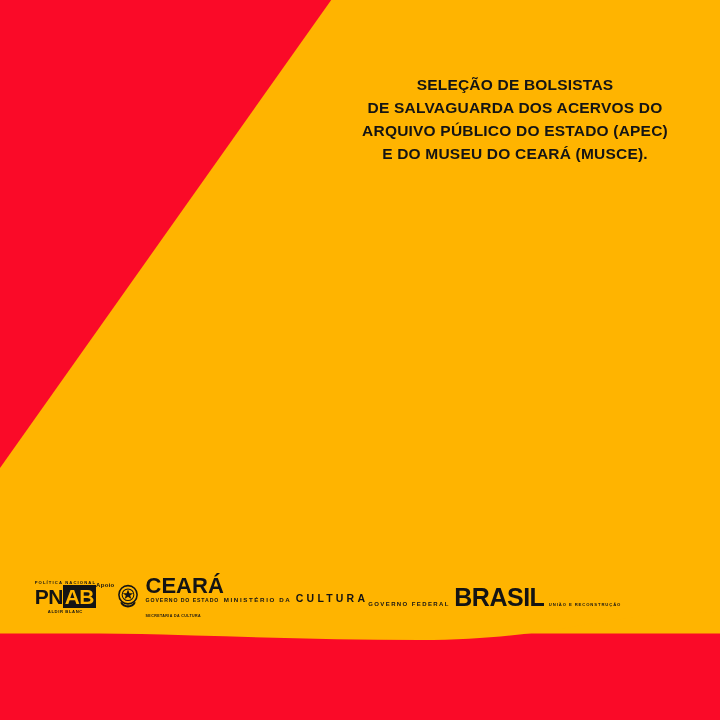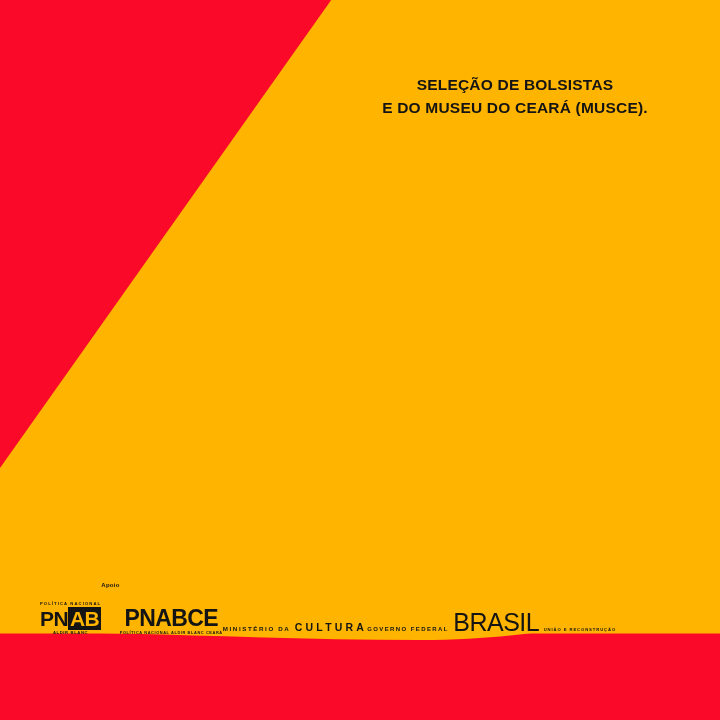--- a/index.html
+++ b/index.html
@@ -71,21 +71,21 @@
   .title .l3 { text-align: center; padding-right: 210px; }
 
   
   .logos {
     position: absolute;
     left: 0;
     top: 560px;
     width: 656px;
     height: 75px;
     display: flex;
-    align-items: flex-end;
+    align-items: center;
     justify-content: center;
   }
   .logo {
     color: #141414;
     text-align: center;
     line-height: 1.05;
   }
   .logo .sup {
     font-size: 4.2px;
     letter-spacing: 1.1px;
@@ -140,58 +140,69 @@
   .logo-ceara .txtblock { text-align: left; }
   .logo-ceara .main { font-size: 22px; letter-spacing: 0px; }
   .logo-ceara .sub { font-size: 5.2px; letter-spacing: 0.9px; }
   .logo-ceara .sub2 { font-size: 3.6px; letter-spacing: 0.4px; font-weight:bold; text-transform: uppercase;}
   .logo-min {
     text-align: center;
   }
   .logo-min .line1 { font-size: 6.2px; letter-spacing: 1.6px; font-weight: bold; }
   .logo-min .line2 { font-size: 10.5px; letter-spacing: 3.2px; font-weight: bold; margin-top: 20px; }
   .logo-gov .line1 { font-size: 6px; letter-spacing: 1.4px; font-weight: bold; }
-  .logo-gov .brasil { font-size: 25px; font-weight: normal; letter-spacing: -0.5px; }
+  .logo-gov .brasil { font-size: 25px; font-weight: bold; letter-spacing: -0.5px; }
   .logo-gov .line3 { font-size: 4.2px; letter-spacing: 0.9px; font-weight: bold; }
 </style>
 </head>
 <body>
 
 <div id="poster">
 
   <div class="bg-red"></div>
   <div class="bg-yellow"></div>
 
   <svg class="bg-yellow-curve" viewBox="0 0 720 120" preserveAspectRatio="none">
     <path d="M0,0 L720,0 L720,52 C600,52 560,80 420,80 C280,80 150,72 0,72 Z" fill="#ffb400"></path>
   </svg>
 
   <div class="headline">
     <div>SELEÇÃO DE BOLSISTAS</div>
+    <div>DE SALVAGUARDA DOS ACERVOS DO</div>
+    <div>ARQUIVO PÚBLICO DO ESTADO (APEC)</div>
     <div>E DO MUSEU DO CEARÁ (MUSCE).</div>
   </div>
 
 
   <div class="logos">
 
     <div class="logo logo-pnab">
       <span class="sup">POLÍTICA NACIONAL</span>
       <span class="main"><span>PN</span><span class="box">AB</span></span>
       <span class="sub">ALDIR BLANC</span>
     </div>
 
     <div class="logo logo-apoio">
       <span class="apoio-txt">Apoio</span>
     </div>
 
-    <div class="logo logo-pnabce">
-      <span class="main"><span>PNAB</span><span class="ce">CE</span></span>
-      <span class="sub">POLÍTICA NACIONAL ALDIR BLANC CEARÁ</span>
-    </div>
-
+
+    <div class="logo logo-ceara">
+      <svg class="brasao" viewBox="0 0 40 46">
+        <circle cx="20" cy="18" r="14" fill="none" stroke="#141414" stroke-width="2.4"></circle>
+        <circle cx="20" cy="18" r="9" fill="none" stroke="#141414" stroke-width="1.6"></circle>
+        <path d="M20 10 L22.2 15.6 L28 15.6 L23.4 19 L25.2 24.6 L20 21.2 L14.8 24.6 L16.6 19 L12 15.6 L17.8 15.6 Z" fill="#141414"></path>
+        <path d="M8 30 C12 40 28 40 32 30 L29 29 C26 36 14 36 11 29 Z" fill="#141414"></path>
+      </svg>
+      <div class="txtblock">
+        <span class="main">CEARÁ</span>
+        <span class="sub">GOVERNO DO ESTADO</span>
+        <span class="sub2">SECRETARIA DA CULTURA</span>
+      </div>
+    </div>
 
     <div class="logo logo-min">
       <span class="line1">MINISTÉRIO DA</span>
       <span class="line2">CULTURA</span>
     </div>
 
     <div class="logo logo-gov">
       <span class="line1">GOVERNO FEDERAL</span>
       <span class="brasil">BRASIL</span>
       <span class="line3">UNIÃO E RECONSTRUÇÃO</span>

